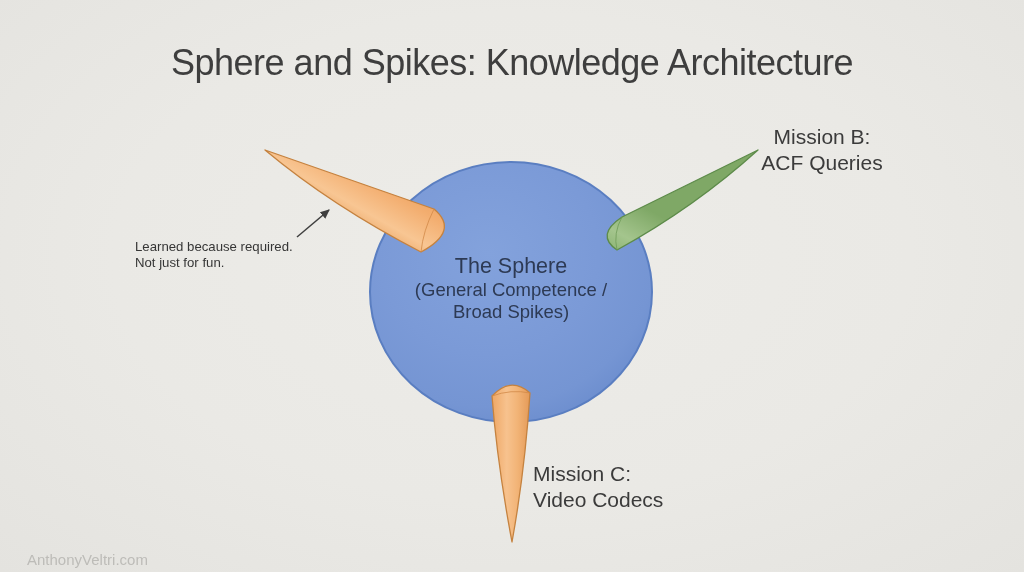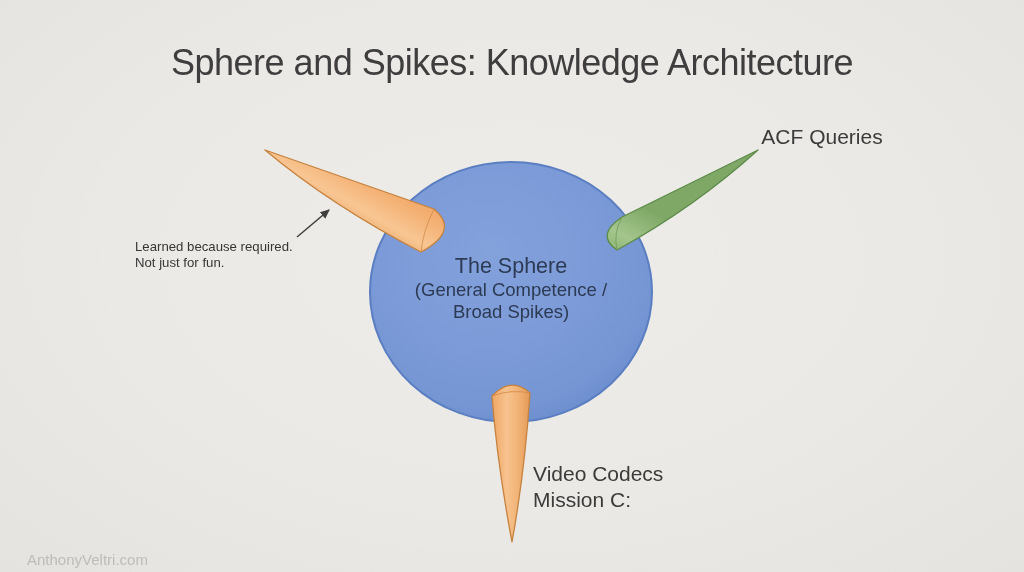--- a/index.html
+++ b/index.html
@@ -112,26 +112,27 @@
       <path d="M 492 396 Q 511 389 530 393" fill="none" stroke="#d28a48" stroke-width="1" opacity="0.8"></path>
     </g>
 
     <line x1="297" y1="237" x2="329" y2="210" stroke="#3f3f3f" stroke-width="1.5" marker-end="url(#arrowHead)"></line>
   </svg>
 
   <div class="title">Sphere and Spikes: Knowledge Architecture</div>
 
 
   <div class="mission-label centered" id="mission-b-label">
+    <div>Mission B:</div>
     <div>ACF Queries</div>
   </div>
 
   <div class="mission-label" id="mission-c-label">
+    <div>Mission C:</div>
     <div>Video Codecs</div>
-    <div>Mission C:</div>
   </div>
 
   <div class="sphere-label">
     <div class="line-main">The Sphere</div>
     <div class="line-sub">(General Competence /</div>
     <div class="line-sub">Broad Spikes)</div>
   </div>
 
   <div class="annotation">
     <div>Learned because required.</div>

